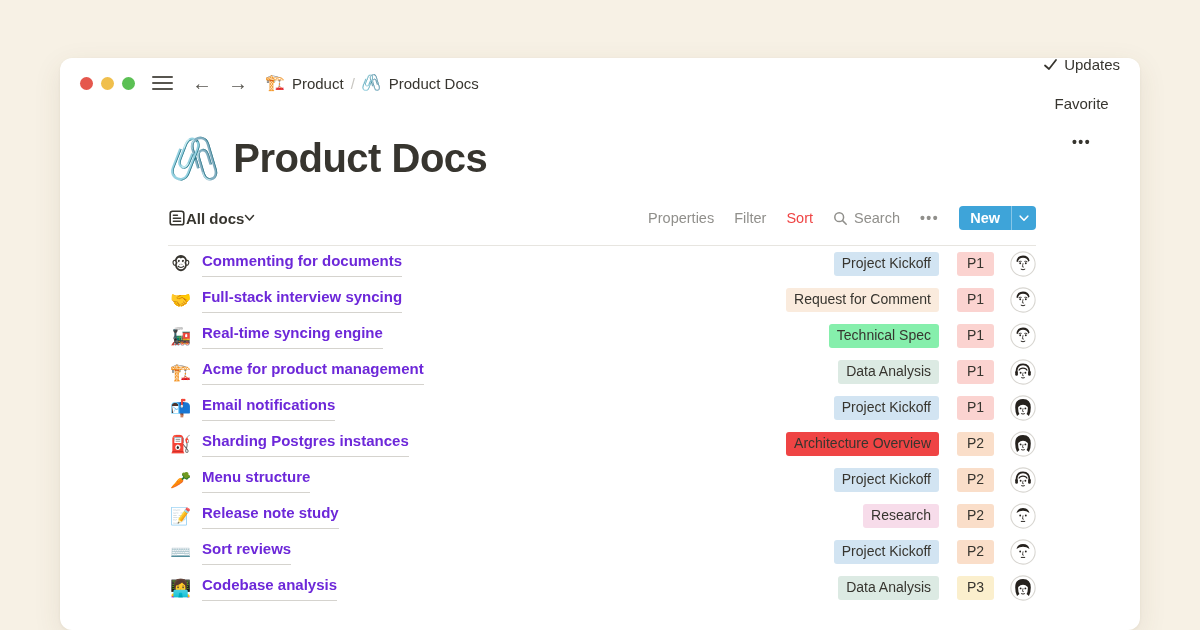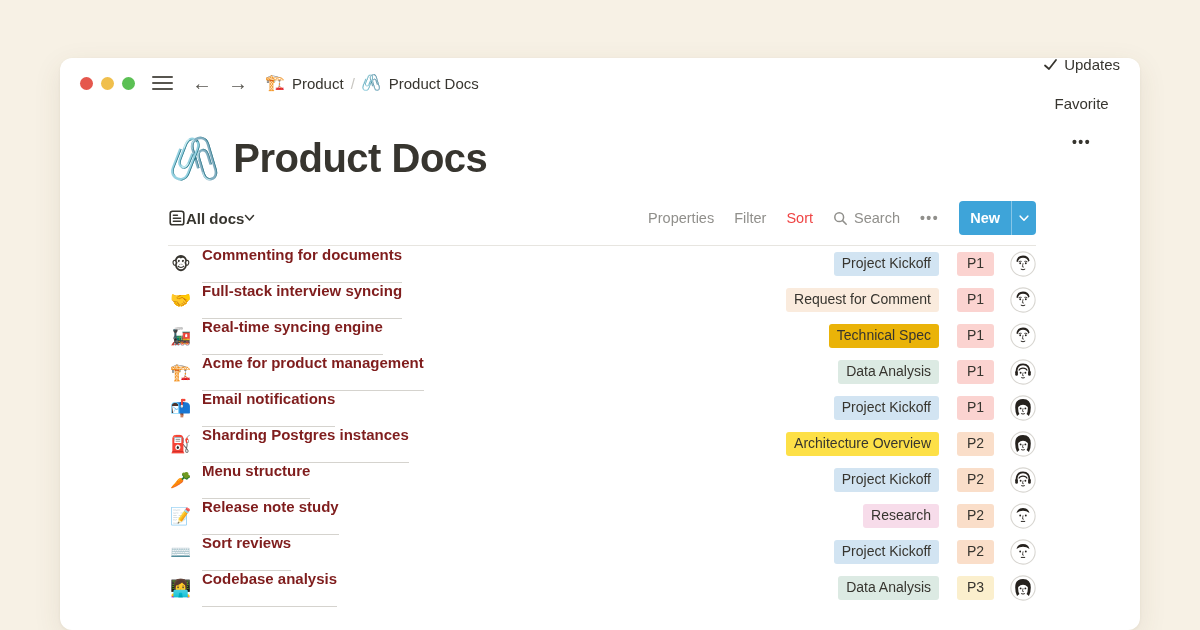--- a/index.html
+++ b/index.html
@@ -47,32 +47,32 @@
 
   
   .toolbar { display:flex; align-items:center; margin-top:22px; height:30px; }
   .view-select { display:flex; align-items:center; cursor:pointer; }
   .view-label { font-size:15px; font-weight:700; }
   .tool-spacer { flex:1; }
   .tool-right { display:flex; align-items:center; gap:20px; font-size:14.5px; color:#908F8B; }
   .tool-right .tool-item { cursor:pointer; display:flex; align-items:center; gap:6px; }
   .divider { height:1px; background:#E7E5E0; margin-top:12px; }
 
-  .new-btn { display:flex; align-items:stretch; height:34px; border-radius:4px; overflow:hidden; cursor:pointer; }
+  .new-btn { display:flex; align-items:stretch; height:24px; border-radius:4px; overflow:hidden; cursor:pointer; }
   .new-main { display:flex; align-items:center; padding:0 11px; color:#fff; font-size:14.5px; font-weight:700; }
   .new-div { width:1px; background:rgba(255,255,255,.38); }
   .new-chev { display:flex; align-items:center; justify-content:center; width:24px; }
 
   
   .rows { }
   .row { display:flex; align-items:center; height:36px; cursor:pointer; }
   .row-emoji { width:26px; font-size:17px; text-align:center; line-height:1; }
   .row-title {
-    margin-left:8px; font-size:15px; font-weight:600; color:#7f1d1d;
-    border-bottom:1px solid #D5D3CE; padding-bottom:18px; line-height:1.3;
+    margin-left:8px; font-size:15px; font-weight:600; color:#6d28d9;
+    border-bottom:1px solid #D5D3CE; padding-bottom:5px; line-height:1.3;
     white-space:nowrap;
   }
   .spacer { flex:1; }
   .tag {
     padding:3px 8px; border-radius:3px; font-size:14px; color:#37352F;
     white-space:nowrap; line-height:1.25;
   }
   .prio {
     margin-left:18px; min-width:37px; text-align:center;
     padding:3px 8px; border-radius:3px; font-size:14px; color:#37352F; line-height:1.25;
@@ -247,21 +247,21 @@
               <svg viewBox="0 0 24 24">
                 <use href="#av-man1"></use>
               </svg>
             </span>
         </div>
 
         <div class="row">
           <span class="row-emoji">🚂</span>
           <span class="row-title">Real-time syncing engine</span>
           <span class="spacer"></span>
-          <span class="tag" style="background-color: #eab308;">Technical Spec</span>
+          <span class="tag" style="background-color: #86efac;">Technical Spec</span>
           <span class="prio" style="background-color: rgb(251, 211, 208);">P1</span>
           <span class="avatar">
               <svg viewBox="0 0 24 24">
                 <use href="#av-man1"></use>
               </svg>
             </span>
         </div>
 
         <div class="row">
           <span class="row-emoji">🏗️</span>
@@ -286,21 +286,21 @@
               <svg viewBox="0 0 24 24">
                 <use href="#av-woman1"></use>
               </svg>
             </span>
         </div>
 
         <div class="row">
           <span class="row-emoji">⛽</span>
           <span class="row-title">Sharding Postgres instances</span>
           <span class="spacer"></span>
-          <span class="tag" style="background-color: #fde047;">Architecture Overview</span>
+          <span class="tag" style="background-color: #ef4444;">Architecture Overview</span>
           <span class="prio" style="background-color: rgb(250, 222, 201);">P2</span>
           <span class="avatar">
               <svg viewBox="0 0 24 24">
                 <use href="#av-woman1"></use>
               </svg>
             </span>
         </div>
 
         <div class="row">
           <span class="row-emoji">🥕</span>

